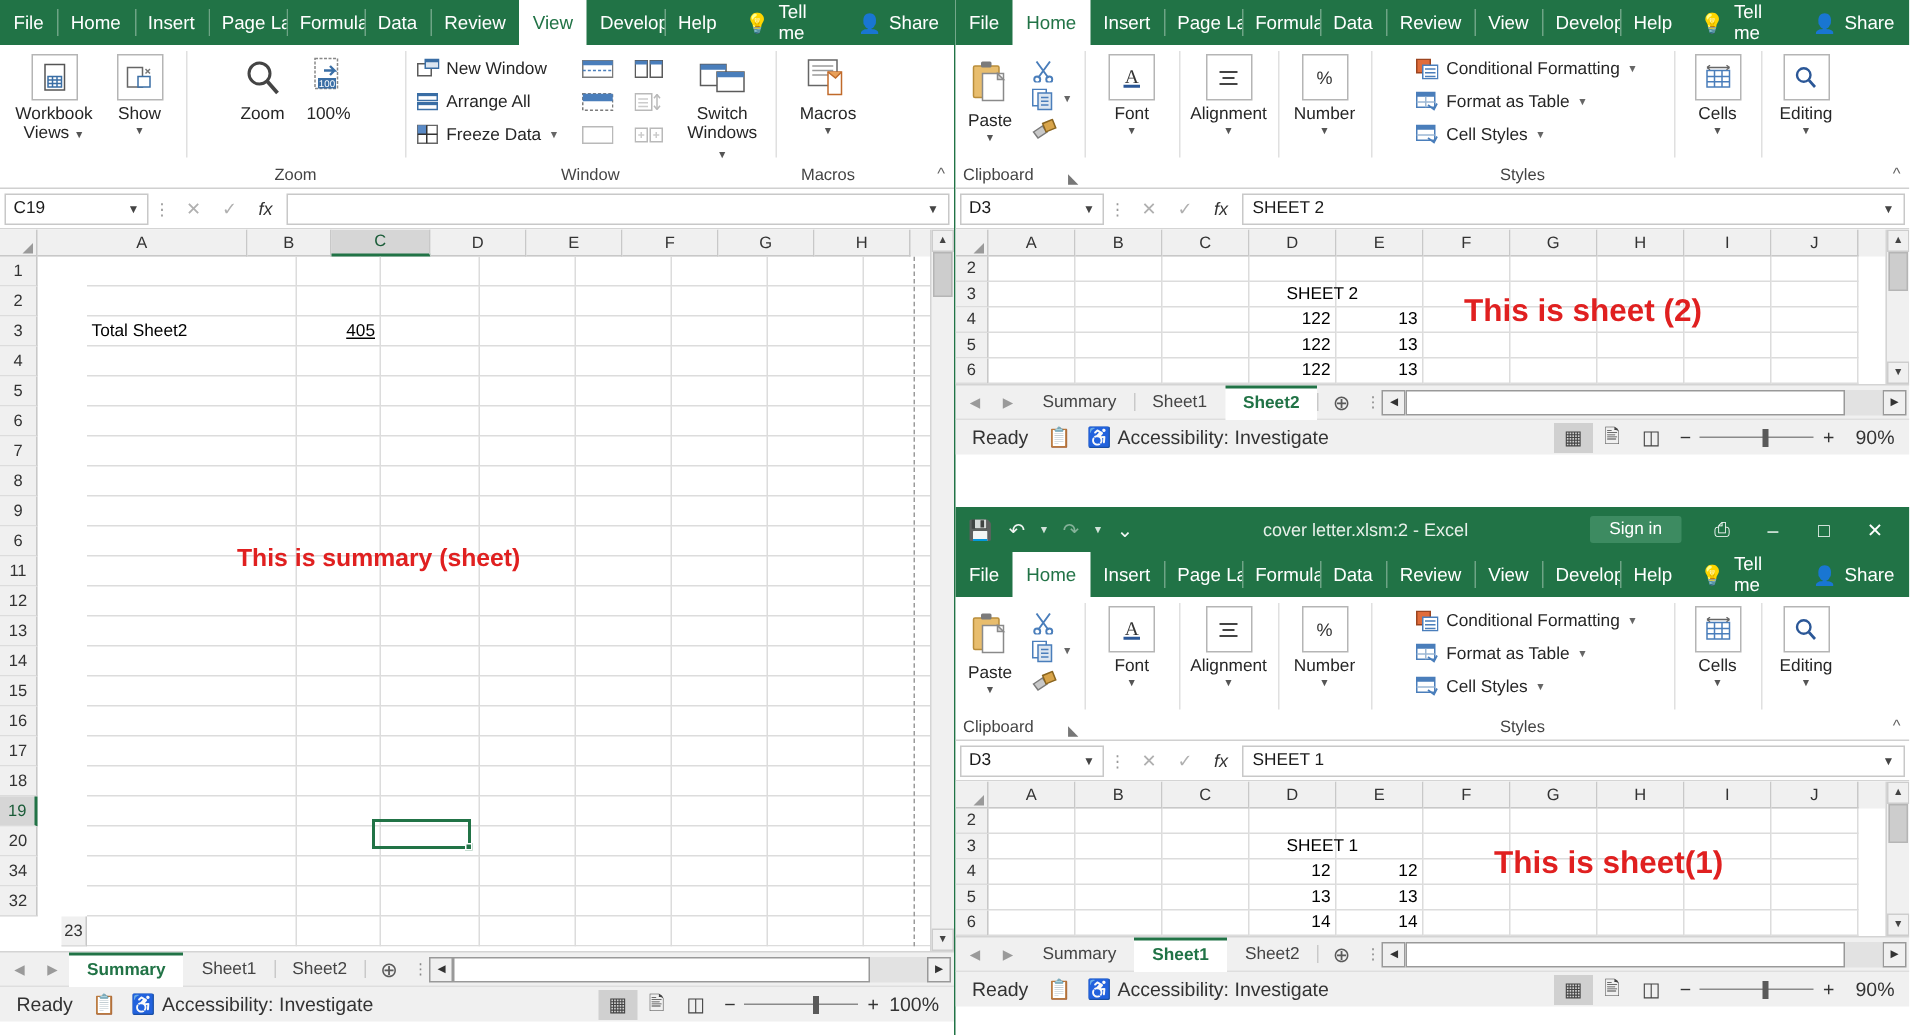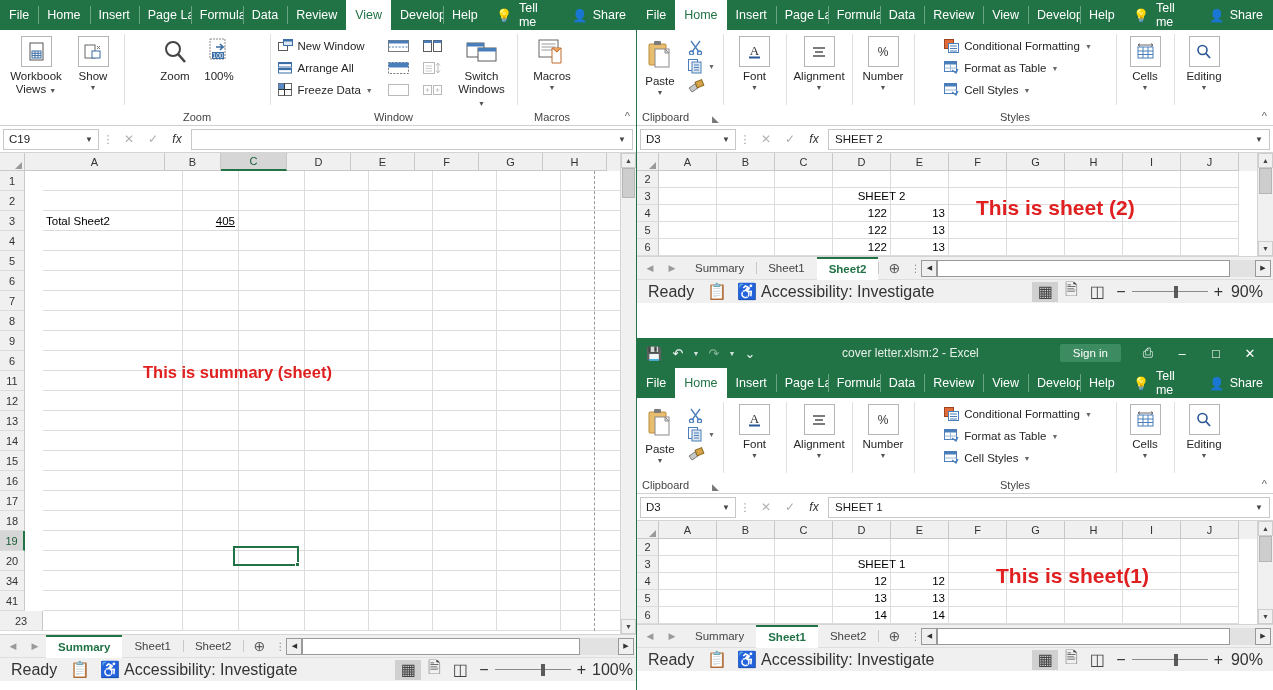--- a/index.html
+++ b/index.html
@@ -203,21 +203,21 @@
   .hsbtn {
     width: 16px; height: 17px; background: #f0f0f0; border: 1px solid #999;
     display: flex; align-items: center; justify-content: center; font-size: 7px; color: #333;
   }
   .hstrack { flex: 1; height: 17px; background: #e2e2e2; position: relative; }
   .hsthumb { position: absolute; left: 0; top: 0; bottom: 0; background: #fff; border: 1px solid #999; }
 
   
   .statusbar {
     height: 24px; background: #f0f0f0; display: flex; align-items: center;
-    font-size: 16px; color: #333; border-top: 1px solid #dedede; padding: 0 4px;
+    font-size: 13px; color: #333; border-top: 1px solid #dedede; padding: 0 4px;
   }
   .sb-ready { padding: 0 7px; }
   .sb-icon { padding: 0 6px; color: #444; }
   .sb-acc { display: flex; align-items: center; gap: 4px; padding: 0 4px; }
   .sb-spring { flex: 1; }
   .viewbtn {
     width: 26px; height: 20px; display: flex; align-items: center;
     justify-content: center; color: #444;
   }
   .viewbtn.active { background: #d0d0d0; }
@@ -503,22 +503,22 @@
             <div class="rh" style="width: 25px; height: 20px;">12</div>
             <div class="rh" style="width: 25px; height: 20px;">13</div>
             <div class="rh" style="width: 25px; height: 20px;">14</div>
             <div class="rh" style="width: 25px; height: 20px;">15</div>
             <div class="rh" style="width: 25px; height: 20px;">16</div>
             <div class="rh" style="width: 25px; height: 20px;">17</div>
             <div class="rh" style="width: 25px; height: 20px;">18</div>
             <div class="rh sel" style="width: 25px; height: 20px;">19</div>
             <div class="rh" style="width: 25px; height: 20px;">20</div>
             <div class="rh" style="width: 25px; height: 20px;">34</div>
-            <div class="rh" style="width: 25px; height: 20px;">41</div>
-            <div class="rh" style="width: 43px; height: 20px;">23</div>
+            <div class="rh" style="width: 25px; height: 20px;">32</div>
+            <div class="rh" style="width: 17px; height: 20px; margin-left: 41px;">23</div>
           </div>
         <div class="cellsarea" id="lcells">
 
         <div class="gridrow">
               <div class="cell" style="width: 140px; height: 20px;"></div>
               <div class="cell" style="width: 56px; height: 20px;"></div>
               <div class="cell" style="width: 66px; height: 20px;"></div>
               <div class="cell" style="width: 64px; height: 20px;"></div>
               <div class="cell" style="width: 64px; height: 20px;"></div>
               <div class="cell" style="width: 64px; height: 20px;"></div>

